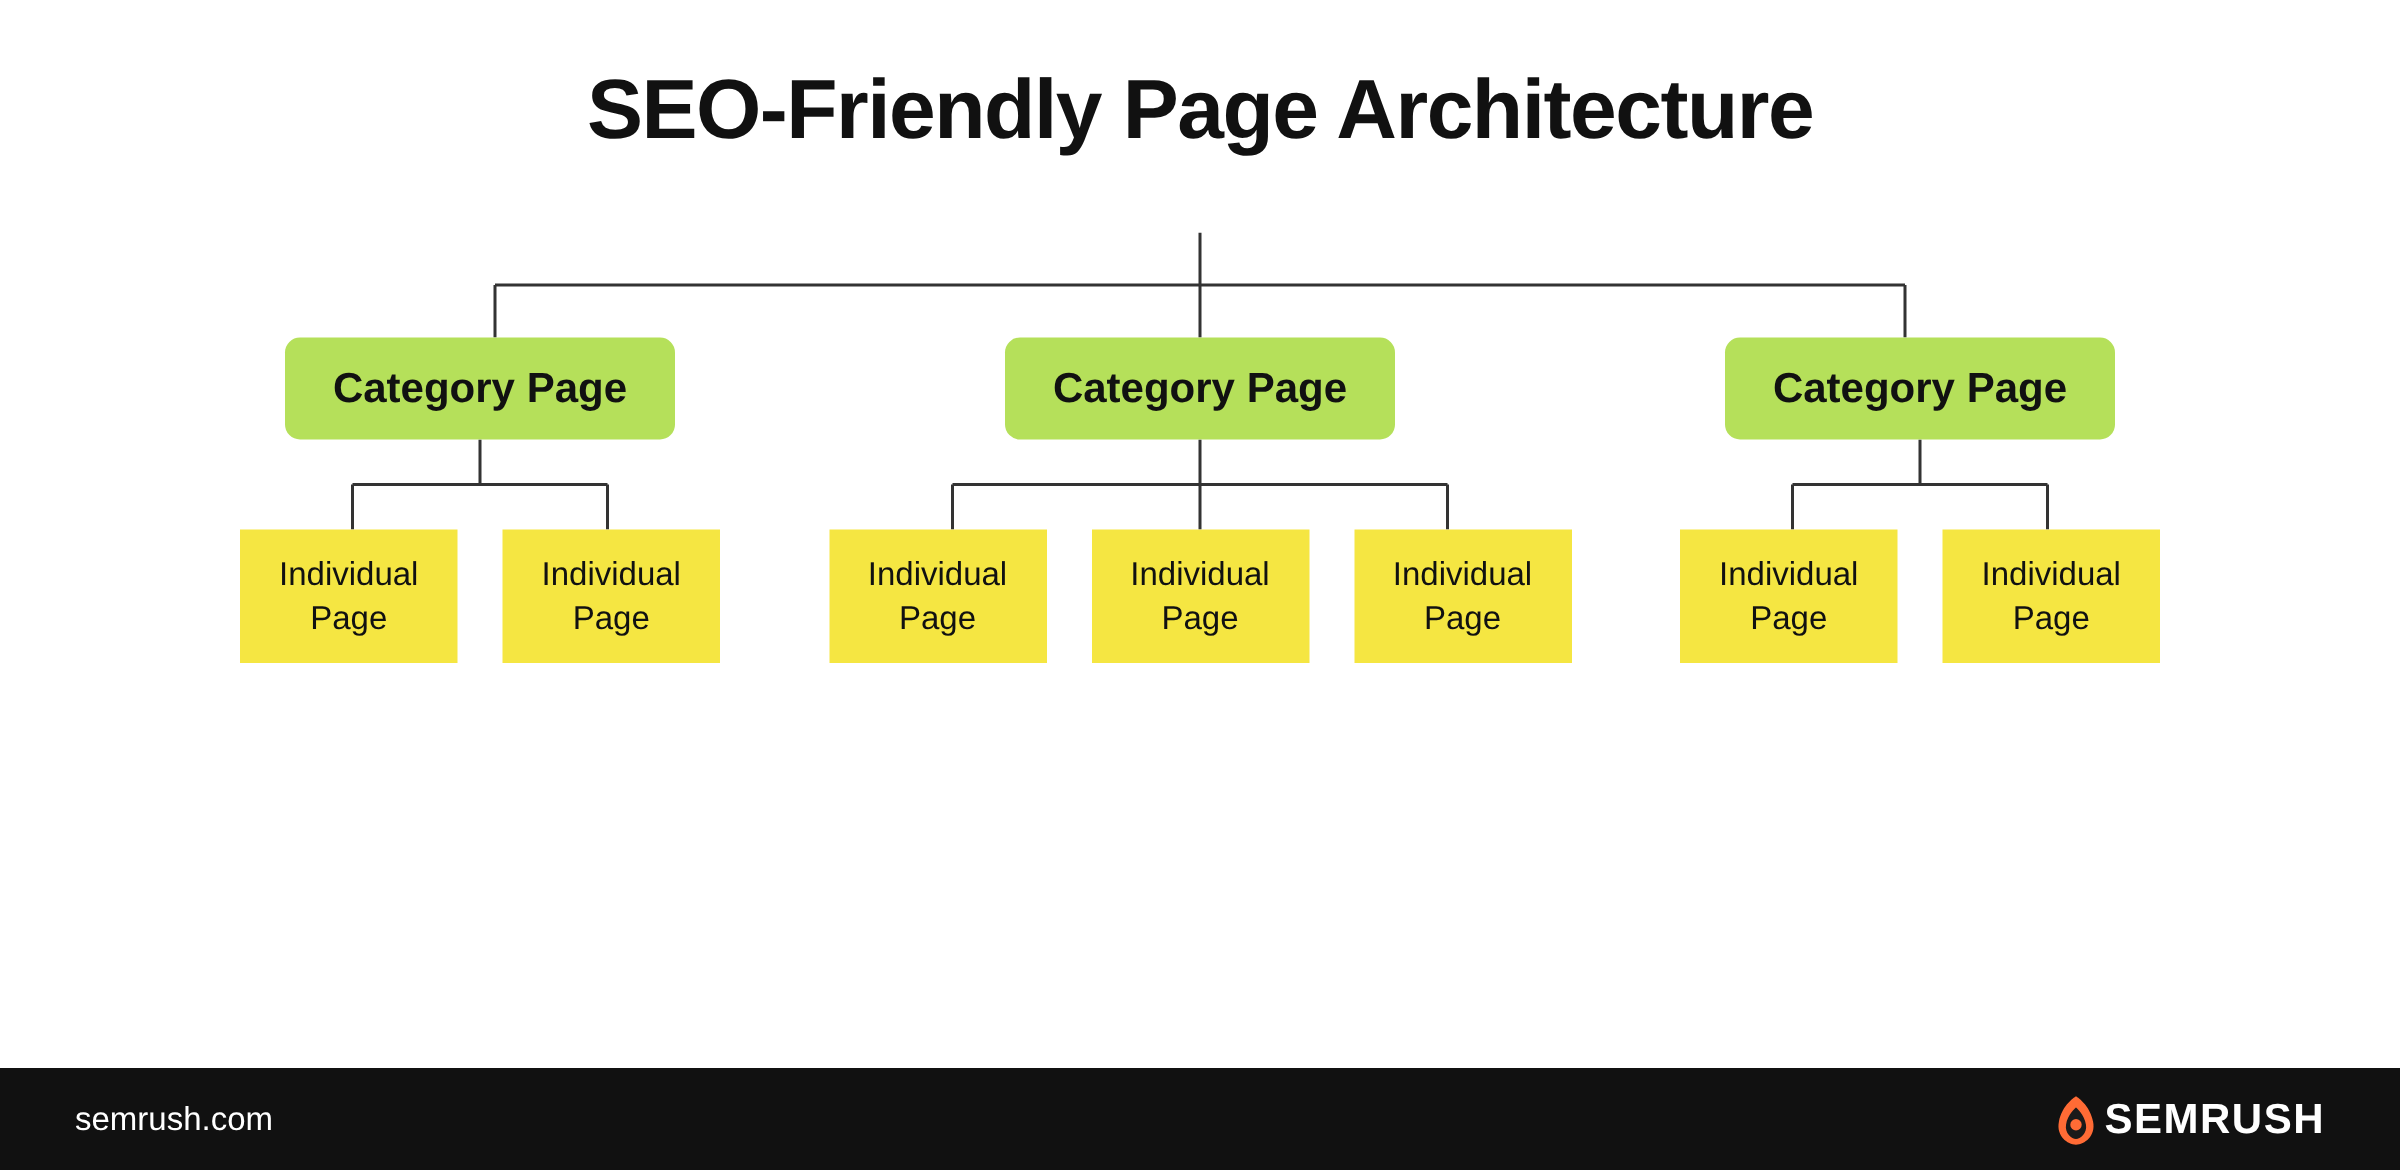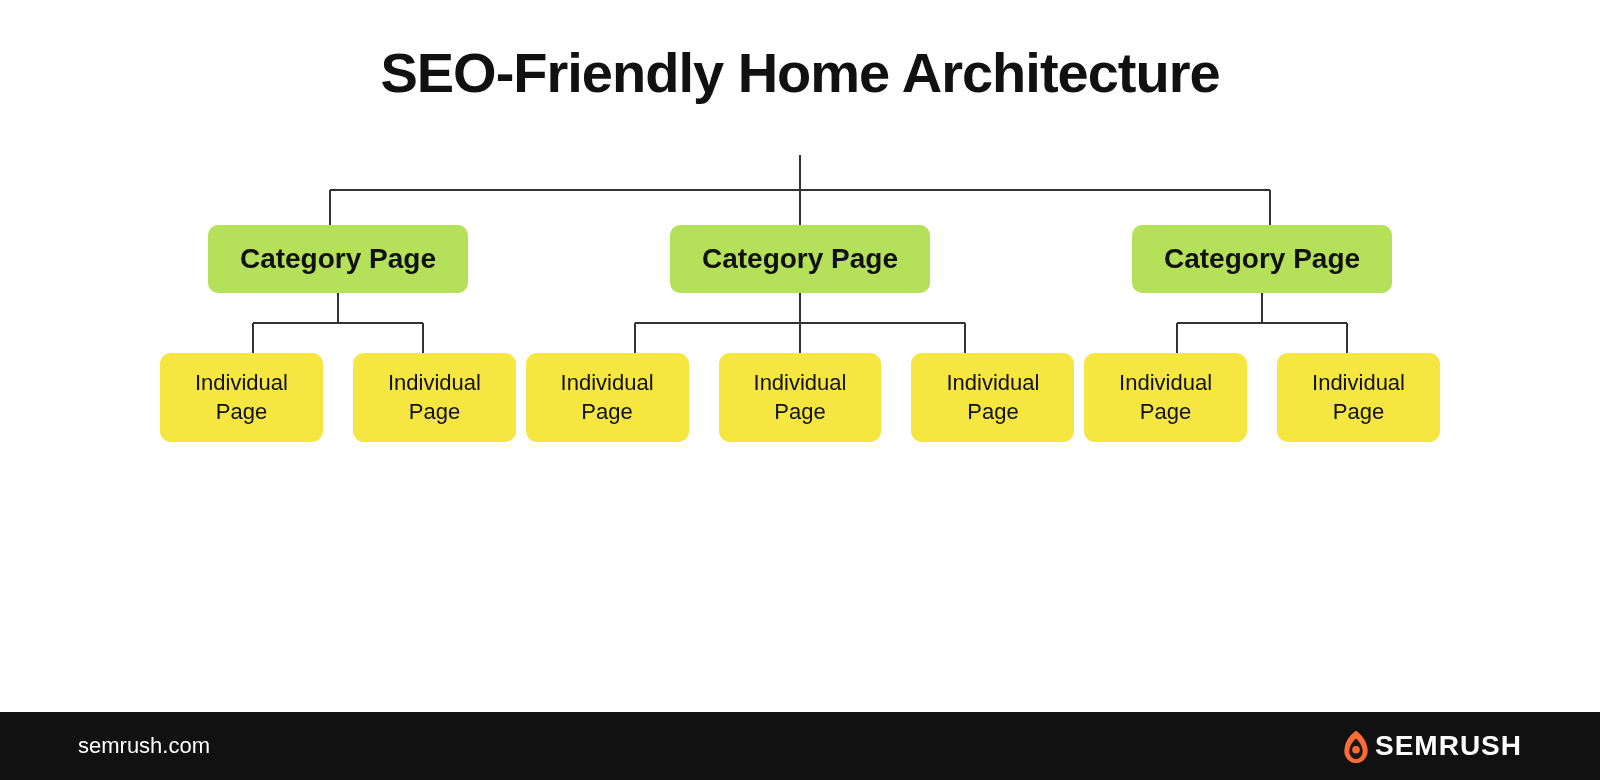--- a/index.html
+++ b/index.html
@@ -89,37 +89,37 @@
     }
     
     .individual-row {
       display: flex;
       gap: 30px;
       align-items: center;
       justify-content: center;
     }
     .individual-node {
       background: #f5e642;
-      border-radius: 11px;
-      padding: 16px 35px;
+      border-radius: 0;
+      padding: 16px 8px;
       font-size: 22px;
       font-weight: 500;
       color: #111;
       text-align: center;
       min-width: 145px;
       line-height: 1.3;
     }
     
     #footer {
       background: #111111;
       height: 68px;
       display: flex;
       align-items: center;
       justify-content: space-between;
-      padding: 0 78px;
+      padding: 0 50px;
       flex-shrink: 0;
     }
     #footer-url {
       color: #ffffff;
       font-size: 22px;
       font-weight: 400;
     }
     .semrush-logo {
       display: flex;
       align-items: center;
@@ -132,21 +132,21 @@
       color: #ffffff;
       font-size: 28px;
       font-weight: 900;
       letter-spacing: 1px;
     }
   </style>
 </head>
 <body>
 
 <div id="main-content">
-  <h1 id="page-title">SEO-Friendly Home Architecture</h1>
+  <h1 id="page-title">SEO-Friendly Page Architecture</h1>
 
   <div id="tree">
 
 
     <div class="level1-connector">
       <svg viewBox="0 0 1200 70" preserveAspectRatio="none">
 
         <line x1="600" y1="0" x2="600" y2="35" stroke="#333" stroke-width="2"></line>
 
         <line x1="130" y1="35" x2="1070" y2="35" stroke="#333" stroke-width="2"></line>

